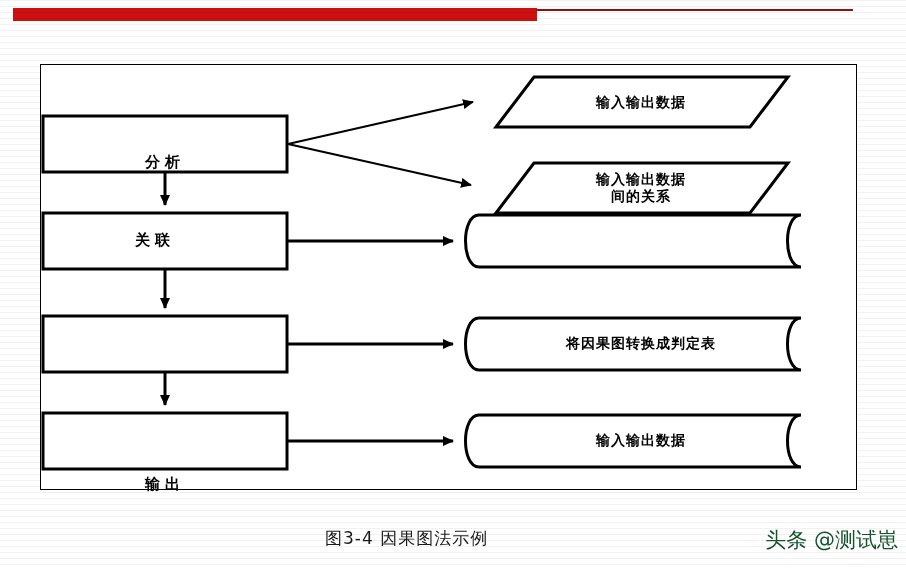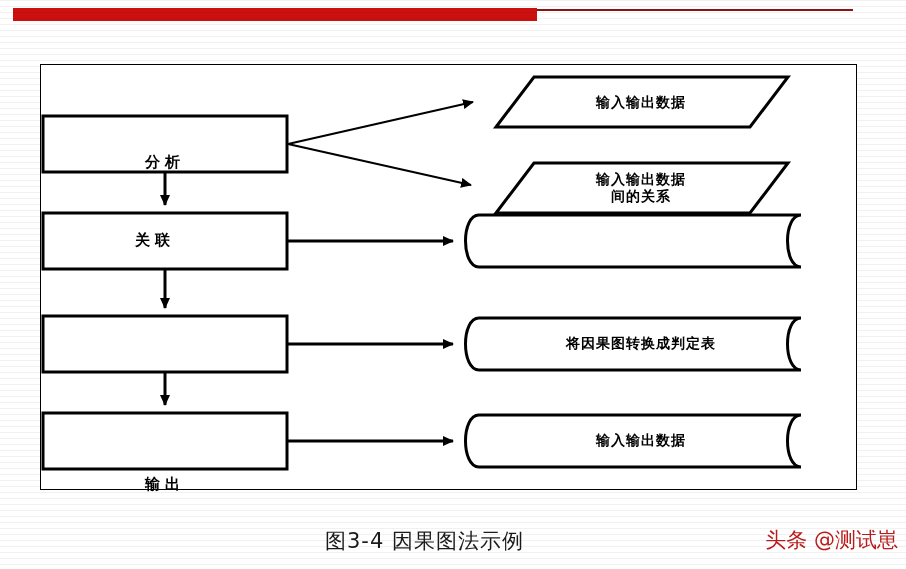--- a/index.html
+++ b/index.html
@@ -100,32 +100,32 @@
     font-family: "DejaVu Sans", "Liberation Sans", sans-serif;
   }
   .label.stage { font-size: 15px; letter-spacing: 5px; }
   .label.note  { font-size: 14px; letter-spacing: 1px; }
 
   
   .caption {
     position: absolute;
     left: 325px;
     top: 527px;
-    font-size: 21px;
+    font-size: 17px;
     color: #1a1a1a;
     letter-spacing: 1px;
     z-index: 7;
     font-family: "DejaVu Sans", "Liberation Sans", sans-serif;
   }
   .watermark {
     position: absolute;
     right: 8px;
     top: 526px;
     font-size: 21px;
-    color: #b91c1c;
+    color: #14532d;
     letter-spacing: 0px;
     z-index: 7;
     font-family: "DejaVu Sans", "Liberation Sans", sans-serif;
   }
 </style>
 </head>
 <body>
 
 <div class="page-texture"></div>
 

